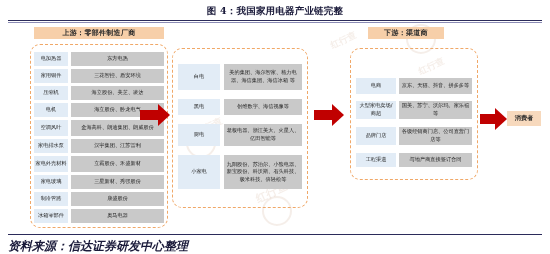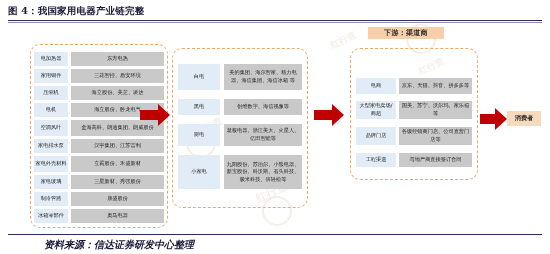--- a/index.html
+++ b/index.html
@@ -9,21 +9,21 @@
     font-family:"DejaVu Sans","Liberation Sans",sans-serif;
     overflow:hidden;
     position:relative;
   }
   .fig{
     position:absolute;inset:0;
     width:550px;height:254px;
   }
   
   .title-bar{
-    position:absolute;left:8px;top:5px;width:534px;
+    position:absolute;left:8px;top:5px;width:534px;text-align:center;
   }
   .title-text{
     font-size:9.5px;font-weight:bold;color:#1a1a3a;
     letter-spacing:.2px;white-space:nowrap;
     font-family:"DejaVu Serif","Liberation Serif",serif;
   }
   .title-rule{
     position:absolute;left:8px;top:20px;width:534px;height:1px;
     background:#2b2b5a;
   }
@@ -31,24 +31,23 @@
     position:absolute;left:8px;top:22px;width:534px;height:0.5px;
     background:#8c8cb5;
   }
   
   .foot-rule{
     position:absolute;left:8px;top:234px;width:534px;height:1px;
     background:#2b2b5a;
   }
   .foot-text{
     position:absolute;left:8px;top:238px;
-    font-size:10px;color:#1a1a3a;font-weight:bold;font-style:italic;
+    font-size:12px;color:#1a1a3a;font-weight:bold;font-style:italic;
     font-family:"DejaVu Serif","Liberation Serif",serif;
     white-space:nowrap;
-    margin-left:36px;
   }
   
   .pill{
     position:absolute;
     background:#f7cfa9;
     color:#2a2a2a;
     font-size:7px;font-weight:bold;
     display:flex;align-items:center;justify-content:center;
     height:12px;
     letter-spacing:.3px;
@@ -152,20 +151,21 @@
   <div class="title-rule2"></div>
 
   <div class="wm" id="wm1">红行查</div>
   <div class="wm" id="wm2">红行查</div>
   <div class="wm" id="wm3">红行查</div>
   <div class="wm" id="wm4">红行查</div>
   <div class="wm ring" id="wmring1"></div>
   <div class="wm ring" id="wmring2"></div>
   <div class="wm ring" id="wmring3"></div>
 
+  <div class="pill" id="pill-up">上游：零部件制造厂商</div>
   <div class="group" id="grp-up"></div>
 
   <div class="row up-row" style="top:52px">
     <div class="cell key">电加热器</div>
     <div class="cell val">东方电热</div>
   </div>
   <div class="row up-row" style="top:69px">
     <div class="cell key">家用铜件</div>
     <div class="cell val">三花智控、盾安环境</div>
   </div>

